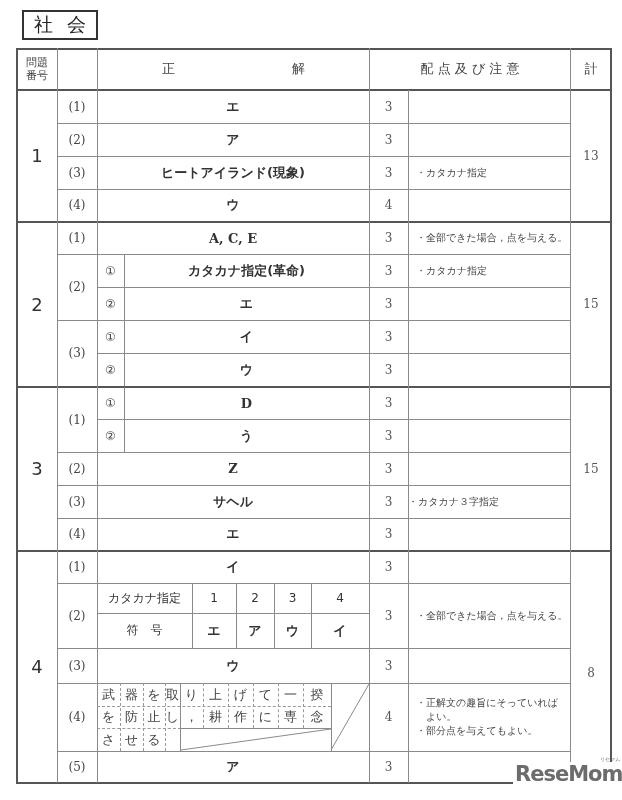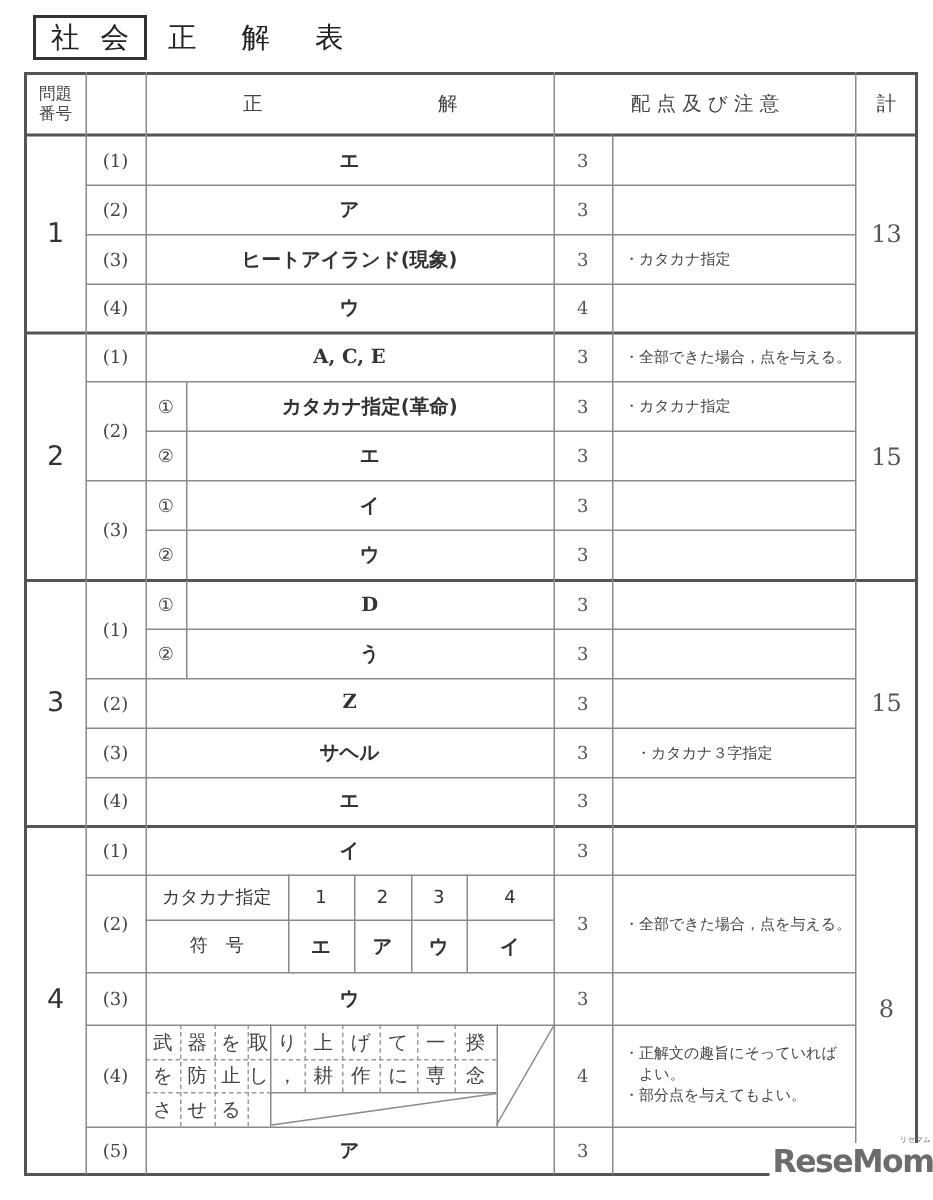--- a/index.html
+++ b/index.html
@@ -35,39 +35,38 @@
   .dash-h { position: absolute; height: 0; border-top: 1px dashed #9a9a9a; }
   .dash-v { position: absolute; width: 0; border-left: 1px dashed #9a9a9a; }
   .hdr { font-size: 13px; color: #444; }
   .sec { font-family: "DejaVu Sans", sans-serif; font-size: 18px; color: #333; }
   .sub { font-size: 12px; color: #444; }
   .ans { font-family: "DejaVu Sans", sans-serif; font-size: 13px; font-weight: bold; color: #333; }
   .ans.light { font-weight: bold; }
   .pts { font-size: 12px; color: #555; }
   .note { justify-content: flex-start; padding-left: 8px; font-size: 10px; color: #444; }
   .note.multi { flex-direction: column; align-items: flex-start; justify-content: center; line-height: 14px; }
-  .tot { font-size: 16px; color: #555; }
+  .tot { font-size: 12px; color: #555; }
   .kchar { font-size: 13px; color: #444; }
   .logo {
     position: absolute; left: 513px; top: 762px; font-family: "DejaVu Sans", sans-serif;
     font-weight: bold; font-size: 21px; color: #6c6c6c; letter-spacing: -1px; background: #fff;
     padding: 0 2px;
   }
   .logo small { position: absolute; right: 4px; top: -6px; font-size: 5px; letter-spacing: 0; font-weight: normal; }
   svg.diag { position: absolute; left: 0; top: 0; pointer-events: none; }
 </style>
 </head>
 <body>
 
 <div class="title">
   <span class="subject">
     <span>社</span>
       <span>会</span>
   </span>
-  <span class="doc">正解表</span>
 </div>
 
 <div>
 
   <div class="hl thick" style="left:16px;top:48px;width:596px;"></div>
   <div class="hl thick" style="left:16px;top:782px;width:596px;"></div>
   <div class="vl thick" style="left:16px;top:48px;height:736px;"></div>
   <div class="vl thick" style="left:610px;top:48px;height:736px;"></div>
 
   <div class="hl thick" style="left:16px;top:89px;width:596px;"></div>
@@ -194,21 +193,21 @@
 <div class="cell ans" style="left:124px;top:419px;width:245px;height:33px;">う</div>
 <div class="cell pts" style="left:369px;top:419px;width:39px;height:33px;">3</div>
 
 <div class="cell sub" style="left:57px;top:452px;width:40px;height:33px;">(2)</div>
 <div class="cell ans" style="left:97px;top:452px;width:272px;height:33px;font-family:'DejaVu Serif',serif;">Z</div>
 <div class="cell pts" style="left:369px;top:452px;width:39px;height:33px;">3</div>
 
 <div class="cell sub" style="left:57px;top:485px;width:40px;height:33px;">(3)</div>
 <div class="cell ans light" style="left:97px;top:485px;width:272px;height:33px;">サヘル</div>
 <div class="cell pts" style="left:369px;top:485px;width:39px;height:33px;">3</div>
-<div class="cell note" style="left:416px;top:485px;width:162px;height:33px;font-family:Liberation Serif, serif;">・カタカナ３字指定</div>
+<div class="cell note" style="left:400px;top:485px;width:162px;height:33px;font-family:Liberation Serif, serif;">・カタカナ３字指定</div>
 
 <div class="cell sub" style="left:57px;top:518px;width:40px;height:32px;">(4)</div>
 <div class="cell ans" style="left:97px;top:518px;width:272px;height:32px;">エ</div>
 <div class="cell pts" style="left:369px;top:518px;width:39px;height:32px;">3</div>
 
 <div class="cell sec" style="left:17px;top:551px;width:40px;height:231px;">4</div>
 <div class="cell tot" style="left:571px;top:551px;width:40px;height:231px;padding-top:12px;">8</div>
 
 <div class="cell sub" style="left:57px;top:551px;width:40px;height:32px;">(1)</div>
 <div class="cell ans" style="left:97px;top:551px;width:272px;height:32px;">イ</div>

